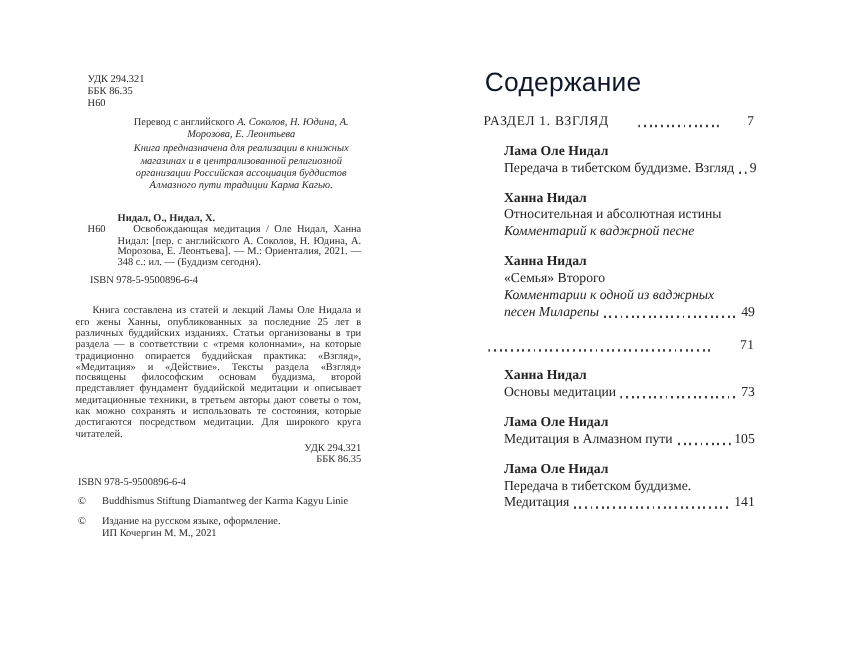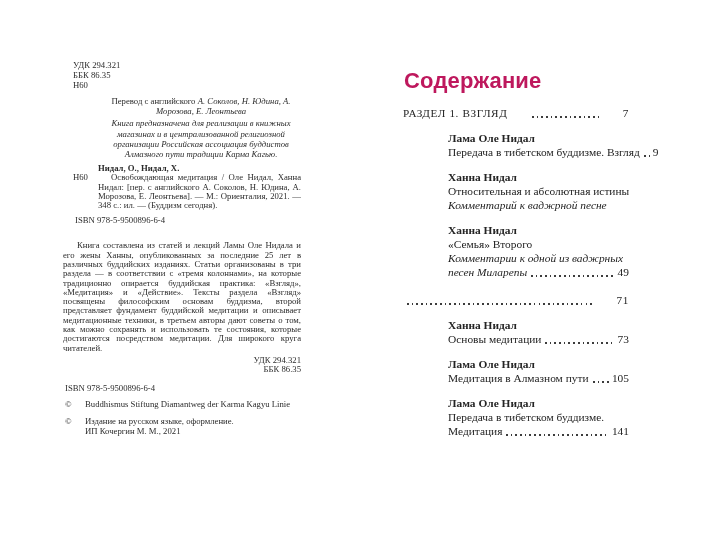--- a/index.html
+++ b/index.html
@@ -13,46 +13,46 @@
   }
   p { margin:0; }
   .page { position:absolute; }
 
   
   .left-page { left:63px; top:60px; width:238px; font-size:8.7px; line-height:9.4px; }
   .udk-block { margin-left:10px; line-height:10px; }
   .trans-note { margin:6px 0 0 38px; width:200px; text-align:center; line-height:10.2px; }
   .it { font-style:italic; }
   .dist-note { margin:2px 0 0 38px; width:200px; text-align:center; font-style:italic; line-height:10.2px; }
-  .catalog { margin-top:4px; }
+  .catalog { margin-top:17px; }
   .catalog-authors { margin-left:35px; font-weight:bold; line-height:10px; }
   .catalog-row { position:relative; }
   .catalog-code { position:absolute; left:10px; top:0; }
   .catalog-text { margin-left:35px; text-indent:13px; text-align:justify; line-height:9.3px; }
   .isbn-top { margin:5px 0 0 12px; line-height:10px; }
   .annotation { margin-top:16px; text-indent:14px; text-align:justify; line-height:9.3px; }
   .udk-right { margin-top:3px; text-align:right; line-height:9.5px; }
   .rights-note { margin-top:6px; font-style:italic; text-align:justify; line-height:9.8px; }
   .isbn-bottom { margin-top:8px; margin-left:2px; line-height:10px; }
   .copyright { display:flex; margin:7px 0 0 2px; line-height:9.8px; }
   .c-sign { flex:none; width:20px; }
   .c-text { flex:1; }
 
   
   .right-page { left:403px; top:56px; width:226px; font-size:11.4px; line-height:14px; color:#242424; }
   .toc-title {
     font-family:"Liberation Sans", sans-serif;
-    font-weight:700; font-size:22px; line-height:26px;
-    letter-spacing:0.2px; color:#be185d;
-    margin:12px 0 12px 1px;
+    font-weight:400; font-size:22px; line-height:26px;
+    letter-spacing:0.2px; color:#0f172a;
+    margin:0 0 12px 1px;
   }
   .toc-section-header { display:flex; align-items:baseline; font-size:11.2px; letter-spacing:0.6px;gap:21px; }
   .toc-section-2 { margin-top:14px; }
   .toc-entries { padding-left:17px; }
-  .toc-entry { margin-top:11px;margin-left:28px; }
+  .toc-entry { margin-top:11px; }
   .toc-author { font-weight:bold; }
   .toc-line { display:flex; align-items:baseline; }
   .toc-line .line-text { white-space:nowrap; }
   .toc-line.ital .line-text { font-style:italic; }
   .leader {
     flex:1 1 auto; min-width:6px; align-self:flex-end;
     height:1.7px; margin:0 3px 2px 4px;
     background:repeating-linear-gradient(to right, #3c3c3c 0 1.6px, transparent 1.6px 4.7px);
   }
   .page-num { flex:none; }

